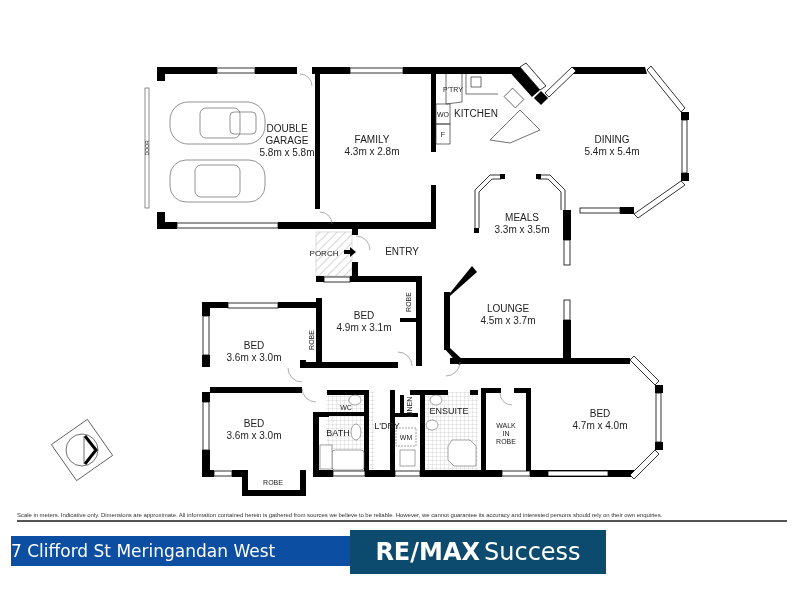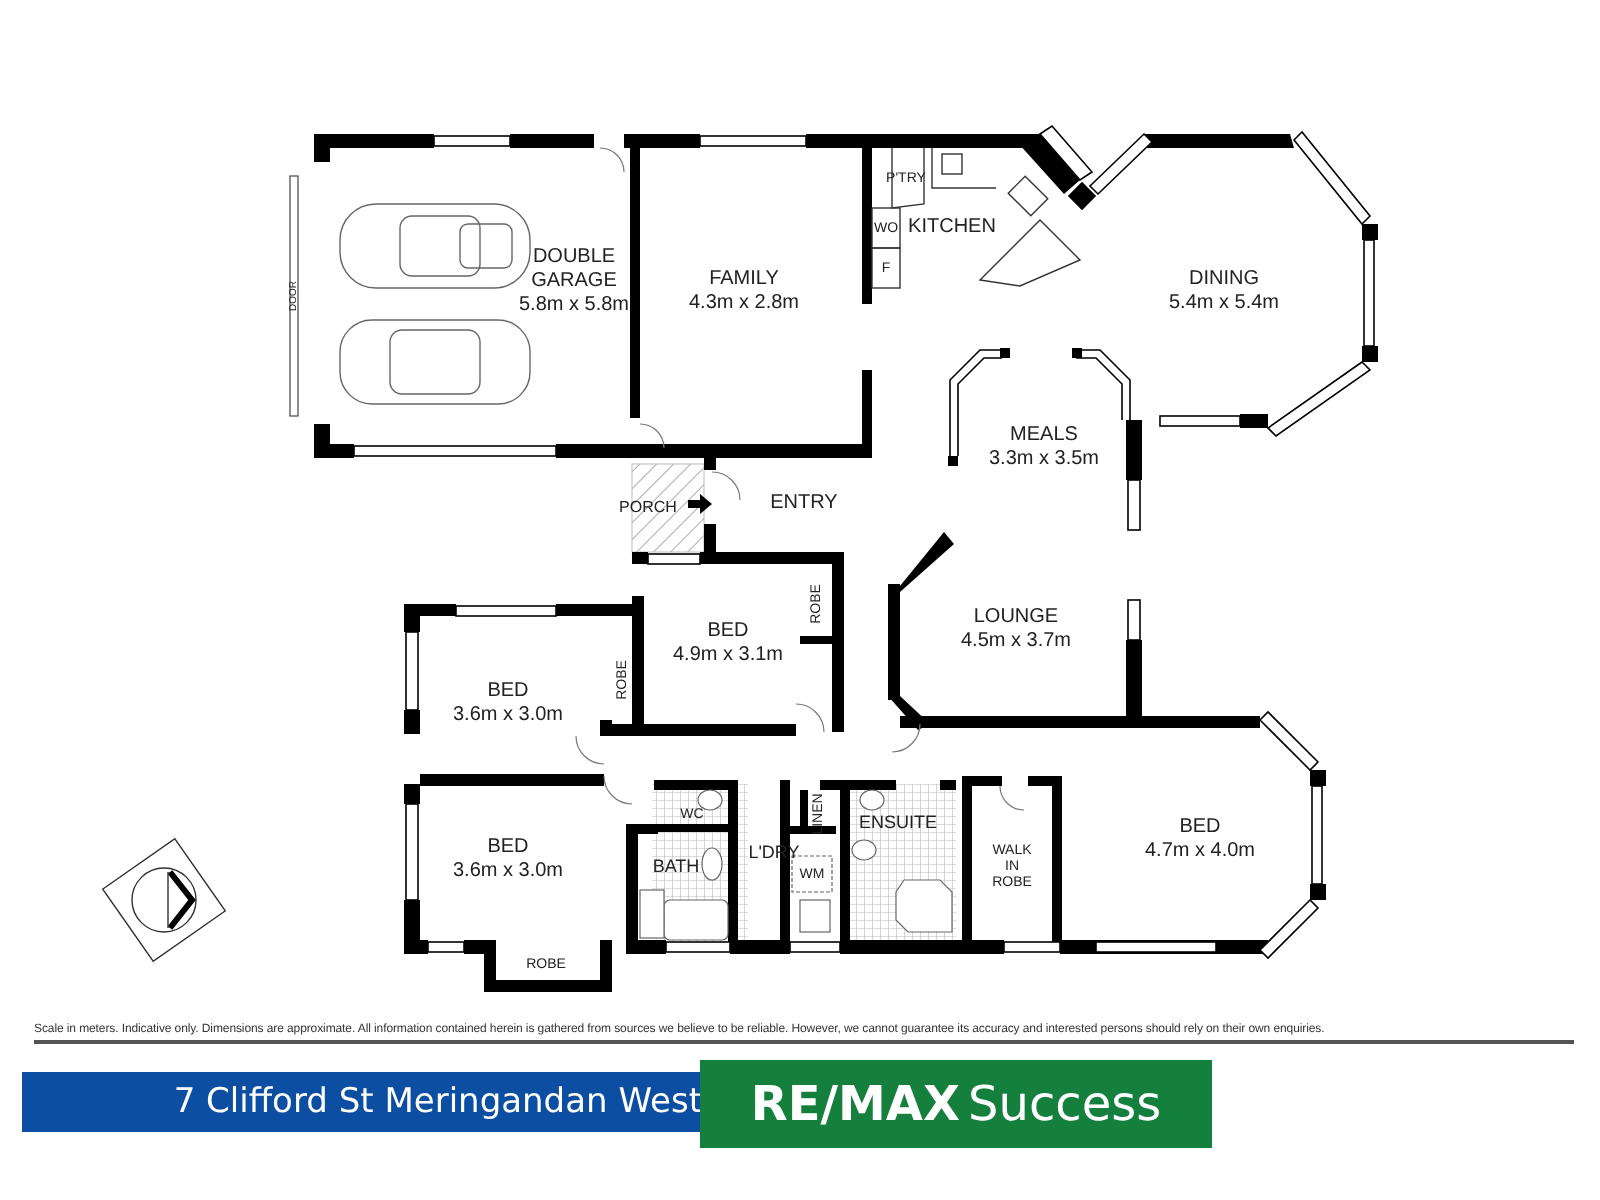--- a/index.html
+++ b/index.html
@@ -2,22 +2,22 @@
 <html><head>
 <meta charset="utf-8">
 <style>
   html, body { margin:0; padding:0; background:#ffffff; }
   body { width:800px; height:600px; position:relative; overflow:hidden; font-family:"Liberation Sans", sans-serif; }
   #plan { position:absolute; left:0; top:0; }
   .lbl { position:absolute; text-align:center; font-size:10px; line-height:12px; color:#222; font-family:"Liberation Sans", sans-serif; white-space:nowrap; transform:translateX(-50%); }
   .lbl.small { font-size:7px; line-height:8px; }
   .lbl.vert { transform:translateX(-50%) rotate(-90deg); font-size:7px; }
   .disclaimer { position:absolute; left:17px; top:512px; width:770px; font-size:6px; color:#333; font-family:"Liberation Sans", sans-serif; white-space:nowrap; border-bottom:2px solid #555; padding-bottom:2px; letter-spacing:-0.05px; }
-  .addr-bar { position:absolute; left:11px; top:536px; width:340px; height:30px; background:#0b4ea2; color:#fff; font-family:"DejaVu Sans", sans-serif; font-size:17px; line-height:30px; text-align:right; }
-  .brand-bar { position:absolute; left:350px; top:530px; width:256px; height:44px; background:#15803d; color:#fff; line-height:44px; text-align:center; font-family:"DejaVu Sans", sans-serif; }
+  .addr-bar { position:absolute; left:11px; top:536px; width:340px; height:30px; background:#0b4ea2; color:#fff; font-family:"DejaVu Sans", sans-serif; font-size:17px; line-height:30px; text-align:left; }
+  .brand-bar { position:absolute; left:350px; top:530px; width:256px; height:44px; background:#0c4a6e; color:#fff; line-height:44px; text-align:center; font-family:"DejaVu Sans", sans-serif; }
   .brand-bar .b1 { font-weight:bold; font-size:24px; letter-spacing:0px; }
   .brand-bar .b2 { font-size:24px; margin-left:4px; }
 </style>
 </head>
 <body>
 
 <svg id="plan" width="800" height="510" viewBox="0 0 800 510" xmlns="http://www.w3.org/2000/svg">
   <defs>
     <pattern id="hatch" width="6" height="6" patternUnits="userSpaceOnUse" patternTransform="rotate(45)">
       <line x1="0" y1="0" x2="0" y2="6" stroke="#aaa" stroke-width="1"></line>

